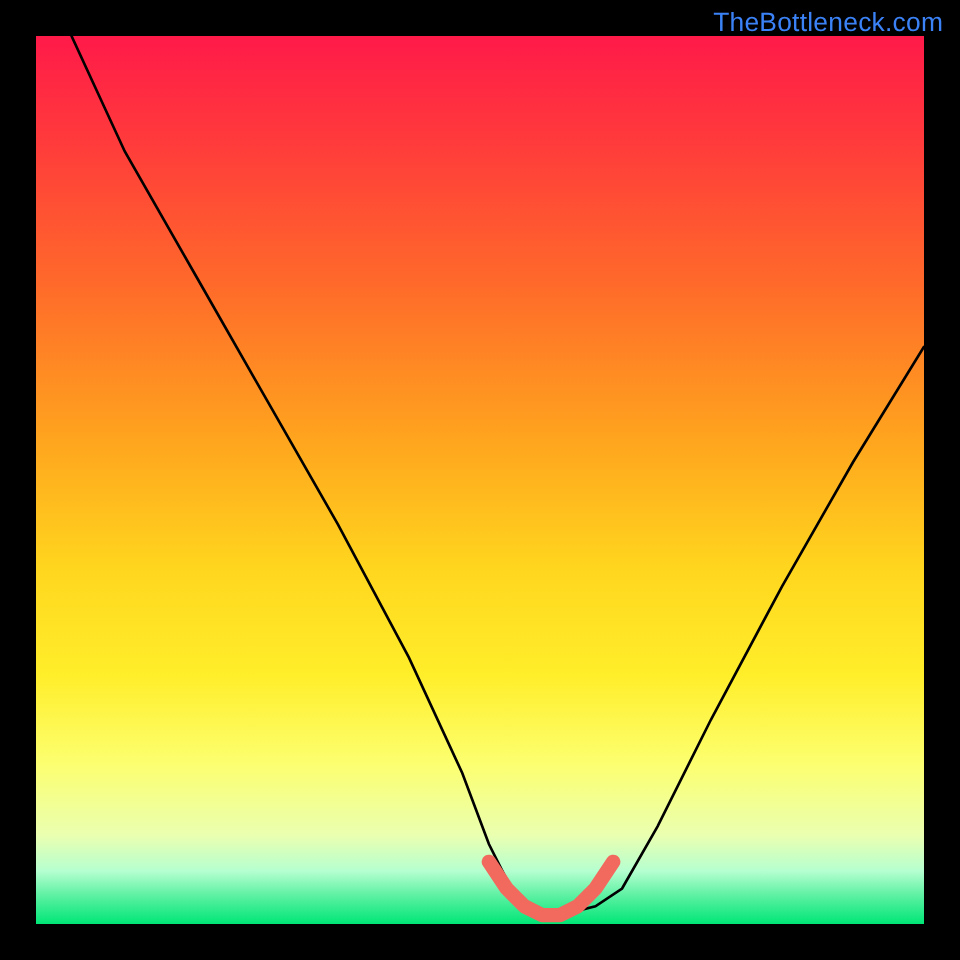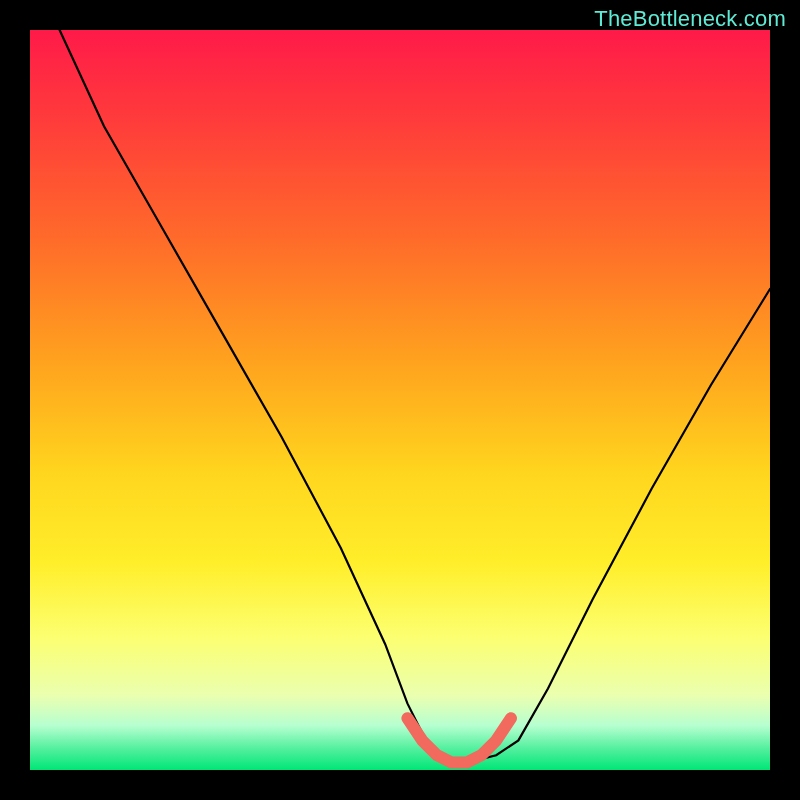--- a/index.html
+++ b/index.html
@@ -33,21 +33,21 @@
       #eaffb0 90%,
       #b6ffd0 94%,
       #57f0a0 97%,
       #00e676 100%
     );
   }
   .watermark {
     position: absolute;
     top: 6px;
     right: 14px;
-    color: #5eead4;
+    color: #3b82f6;
     font-size: 22px;
     letter-spacing: 0.2px;
     font-weight: 500;
   }
   svg {
     position: absolute;
     left: 0;
     top: 0;
   }
 </style>

